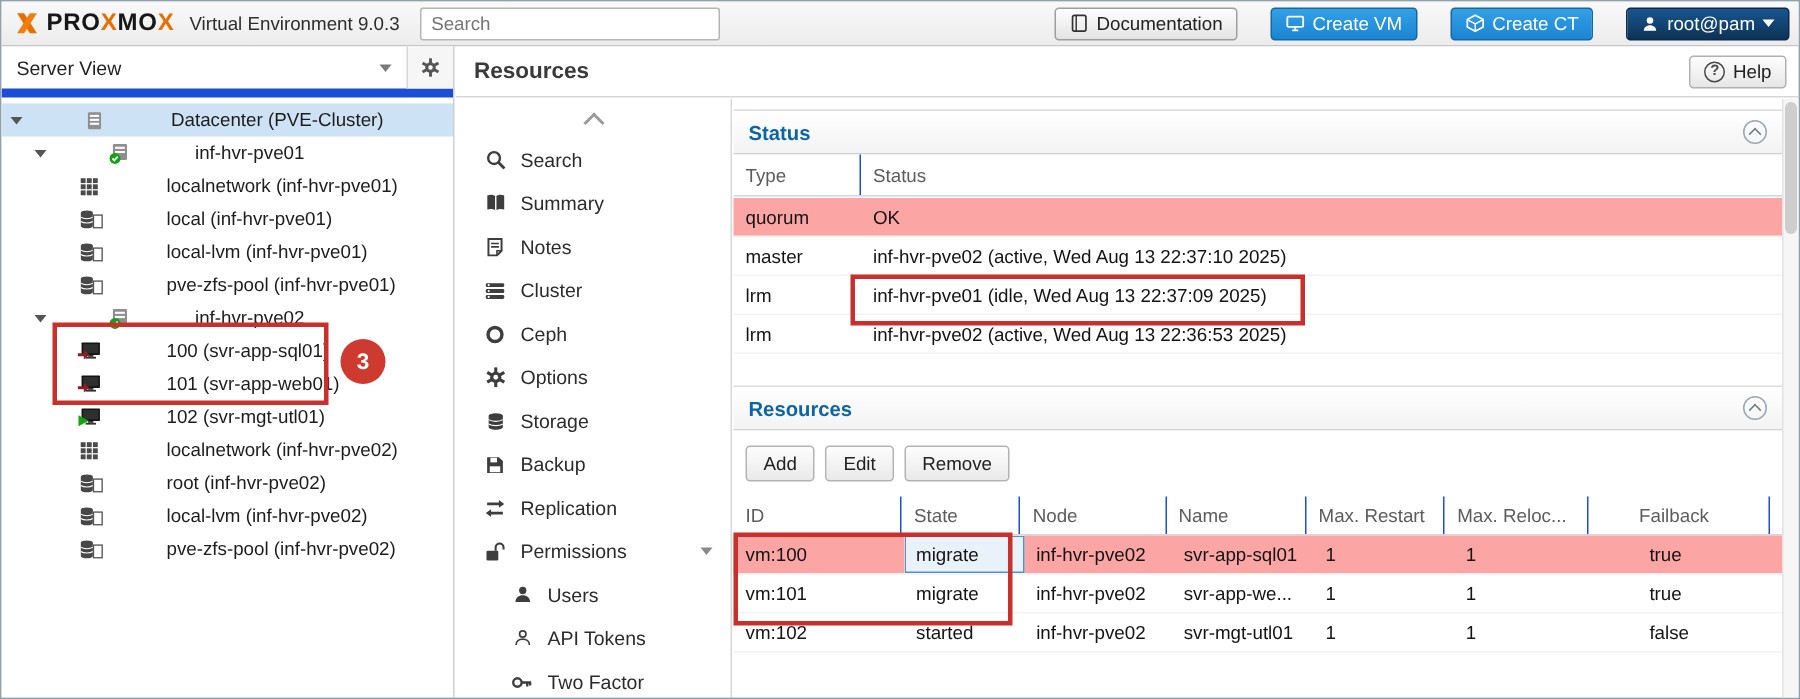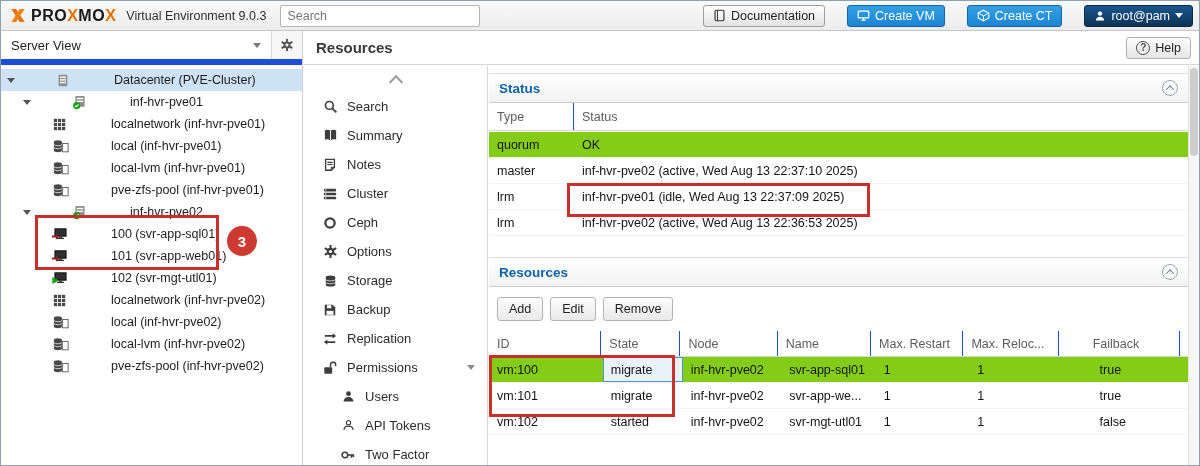--- a/index.html
+++ b/index.html
@@ -61,21 +61,21 @@
               padding:0 10px;box-sizing:border-box;}
   .sec-title{font-size:13.5px;font-weight:bold;color:#0c64a8;}
   .collapse-tool{margin-left:auto;width:16px;height:16px;border:1px solid #9aa7b0;border-radius:50%;
                  display:flex;align-items:center;justify-content:center;cursor:pointer;box-sizing:border-box;}
   .collapse-tool i{width:5px;height:5px;border-left:1.5px solid #6b7a85;border-top:1.5px solid #6b7a85;transform:rotate(45deg) translate(1px,1px);}
   .thead{position:absolute;left:0;right:11px;height:28px;display:flex;align-items:center;background:#fff;
          border-bottom:1px solid #d6d6d6;font-size:12.5px;color:#5c5c5c;box-sizing:border-box;}
   .thead .hc{height:100%;display:flex;align-items:center;padding-left:8px;border-right:1px solid #1d4ed8;box-sizing:border-box;cursor:pointer;}
   .grow{position:absolute;left:0;right:11px;height:26px;display:flex;align-items:stretch;font-size:12.5px;color:#141414;
         border-bottom:1px solid #f3f3f3;box-sizing:border-box;cursor:pointer;background:#fff;}
-  .grow.selected{background:#84cc16;}
+  .grow.selected{background:#fca5a5;}
   .grow .gc{display:flex;align-items:center;padding-left:8px;box-sizing:border-box;overflow:hidden;white-space:nowrap;}
   .c-type{width:85px;} .c-status{flex:1;}
   .c-id{width:118px;} .c-state{width:83px;} .c-node{width:102px;} .c-name{width:98px;}
   .c-restart{width:97px;} .c-reloc{width:100px;} .c-fail{width:100px;margin-left:26px;} .c-fill{flex:1;border-right:none !important;}
   .cell-focus{box-shadow:inset 0 0 0 1px #4f94d0;background:#e9f2fa;}
   .toolbar{position:absolute;left:0;right:11px;height:44px;display:flex;align-items:center;padding-left:8px;box-sizing:border-box;background:#fff;}
   .gbtn{font-family:inherit;font-size:12.5px;color:#222;padding:4px 11px;margin-right:7px;cursor:pointer;
         background:linear-gradient(#fdfdfd,#e9e9e9);border:1px solid #b3b3b3;border-radius:3px;}
   
   .vscroll{position:absolute;right:0;top:0;bottom:0;width:11px;background:#f6f6f6;border-left:1px solid #e2e2e2;box-sizing:border-box;}
@@ -332,21 +332,21 @@
 
       <div class="trow lvl2">
         <span class="ticon">
             <svg width="16" height="15" viewBox="0 0 18 16">
               <ellipse cx="5.5" cy="2.8" rx="4.5" ry="1.8" fill="#474747"></ellipse>
               <path d="M1 2.8 V12.6 C1 13.6 3 14.4 5.5 14.4 C8 14.4 10 13.6 10 12.6 V2.8" fill="#474747"></path>
               <path d="M1 6 C2 6.8 4 7.2 5.5 7.2 C7 7.2 9 6.8 10 6 M1 9.3 C2 10.1 4 10.5 5.5 10.5 C7 10.5 9 10.1 10 9.3" stroke="#fff" stroke-width="0.8" fill="none"></path>
               <rect x="10.5" y="4.5" width="6.5" height="9.5" fill="#fff" stroke="#555" stroke-width="1"></rect>
             </svg>
           </span>
-        <span class="tlabel">local (inf-hvr-pve02)</span>
+        <span class="tlabel">root (inf-hvr-pve02)</span>
       </div>
 
       <div class="trow lvl2">
         <span class="ticon">
             <svg width="16" height="15" viewBox="0 0 18 16">
               <ellipse cx="5.5" cy="2.8" rx="4.5" ry="1.8" fill="#474747"></ellipse>
               <path d="M1 2.8 V12.6 C1 13.6 3 14.4 5.5 14.4 C8 14.4 10 13.6 10 12.6 V2.8" fill="#474747"></path>
               <path d="M1 6 C2 6.8 4 7.2 5.5 7.2 C7 7.2 9 6.8 10 6 M1 9.3 C2 10.1 4 10.5 5.5 10.5 C7 10.5 9 10.1 10 9.3" stroke="#fff" stroke-width="0.8" fill="none"></path>
               <rect x="10.5" y="4.5" width="6.5" height="9.5" fill="#fff" stroke="#555" stroke-width="1"></rect>
             </svg>

